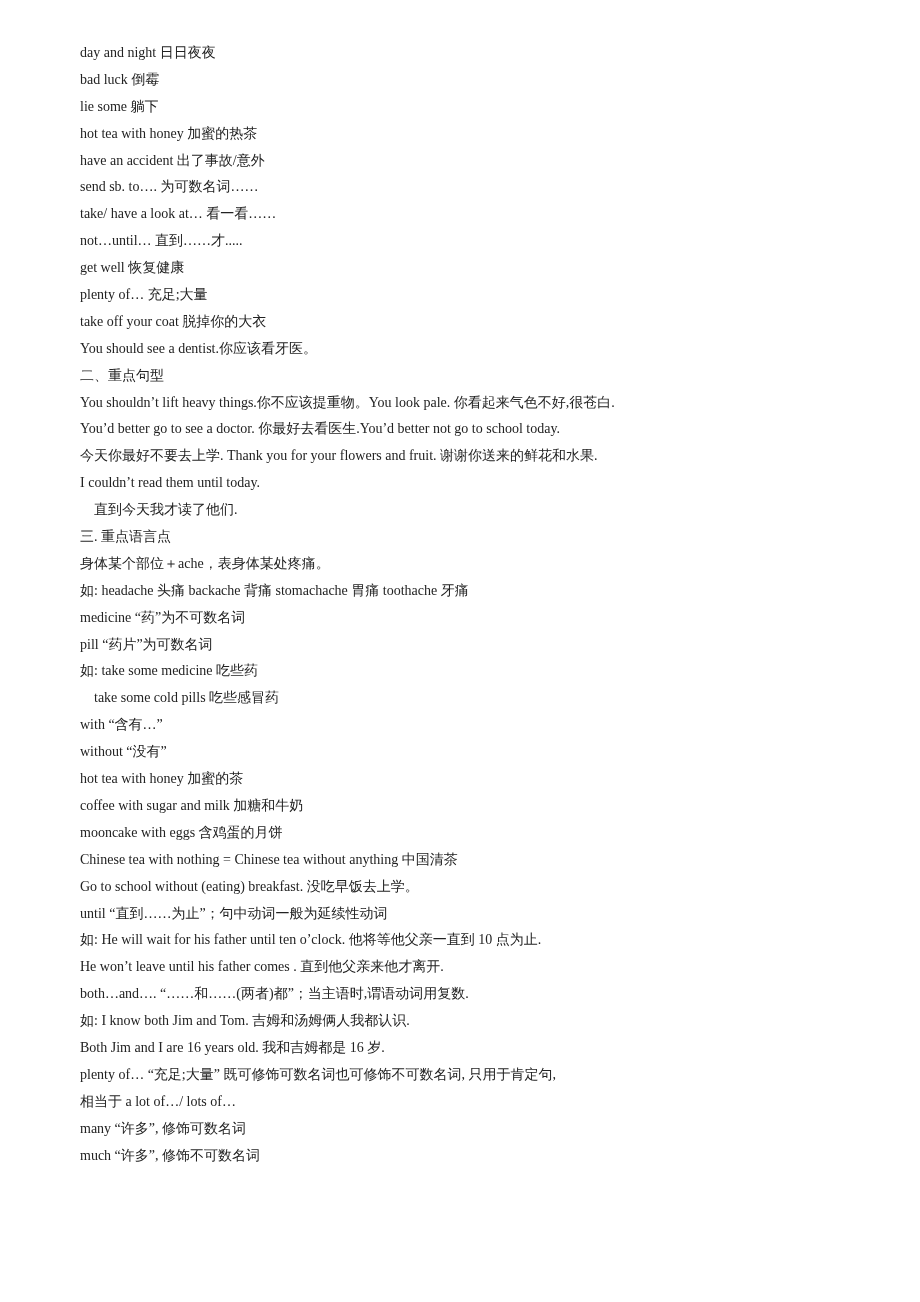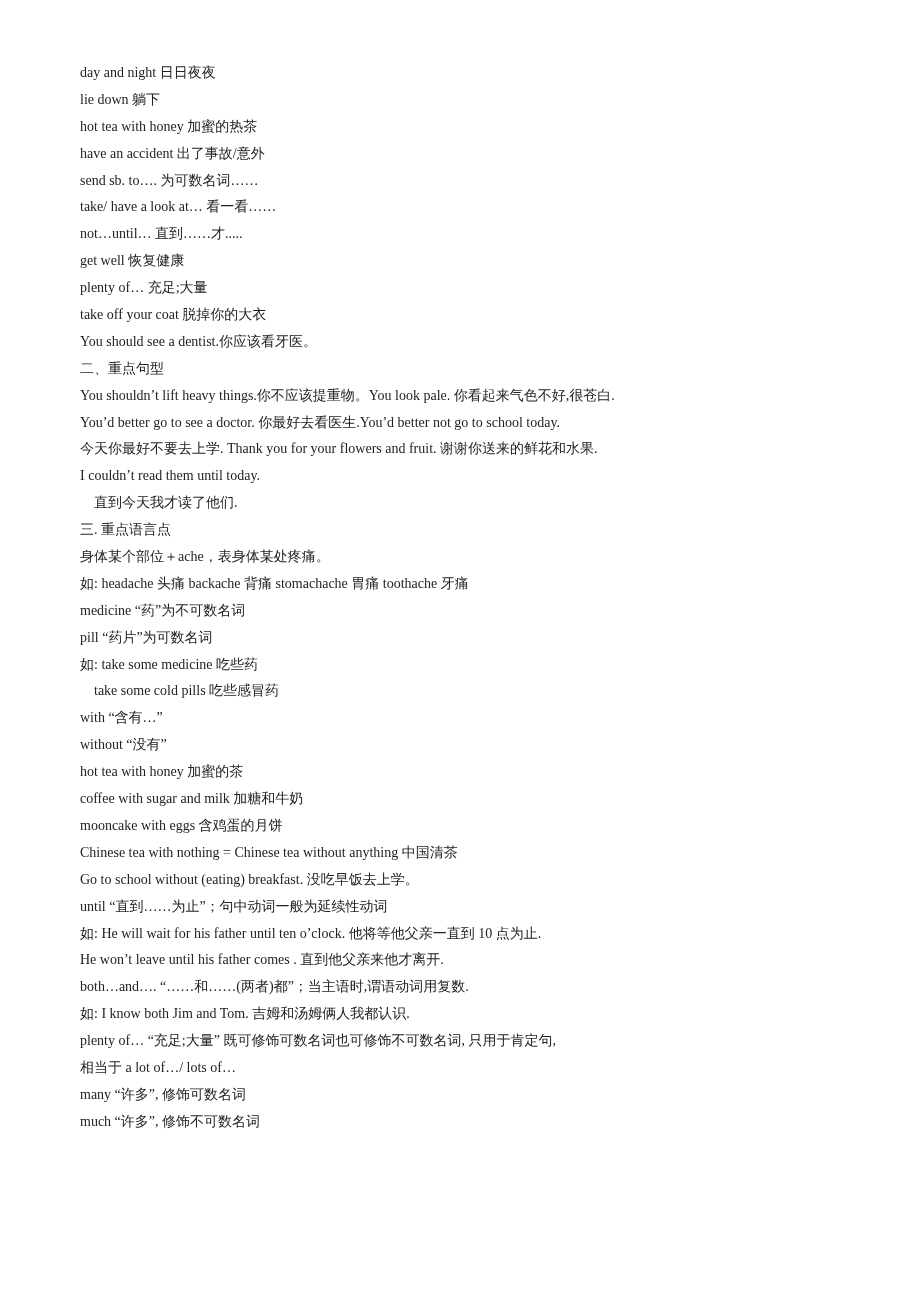--- a/index.html
+++ b/index.html
@@ -10,36 +10,36 @@
     body {
       background: #fff;
       font-family: "SimSun", "宋体", serif;
       font-size: 14px;
       color: #222;
       padding: 40px 80px 60px 80px;
       line-height: 1.85;
     }
     .content-block {
       width: 100%;
-      margin-top: 20px;
     }
     .line {
       display: block;
       margin-bottom: 1px;
     }
     .indent2 {
       padding-left: 1em;
     }
   </style>
 </head>
 <body>
 
 <div class="content-block">
 <span class="line">day and night  日日夜夜</span>
-    <span class="line">lie down          躺下</span>
+    <span class="line">bad luck      倒霉</span>
+    <span class="line">lie some          躺下</span>
     <span class="line">hot tea with honey  加蜜的热茶</span>
     <span class="line">have an accident    出了事故/意外</span>
     <span class="line">send sb. to….          为可数名词……</span>
     <span class="line">take/ have a look at…  看一看……</span>
     <span class="line">not…until…          直到……才.....</span>
     <span class="line">get well               恢复健康</span>
     <span class="line">plenty of…   充足;大量</span>
     <span class="line">take off your coat       脱掉你的大衣</span>
     <span class="line">You should see a dentist.你应该看牙医。</span>
     <span class="line">二、重点句型</span>
@@ -60,17 +60,18 @@
     <span class="line">hot tea with honey   加蜜的茶</span>
     <span class="line">coffee with sugar and milk    加糖和牛奶</span>
     <span class="line">mooncake with eggs  含鸡蛋的月饼</span>
     <span class="line">Chinese tea with nothing = Chinese tea without anything  中国清茶</span>
     <span class="line">Go to school without (eating) breakfast.  没吃早饭去上学。</span>
     <span class="line">until    “直到……为止”；句中动词一般为延续性动词</span>
     <span class="line">如: He will wait for his father until ten o’clock.  他将等他父亲一直到 10 点为止.</span>
     <span class="line">He won’t leave until his father comes .  直到他父亲来他才离开.</span>
     <span class="line">both…and….  “……和……(两者)都”；当主语时,谓语动词用复数.</span>
     <span class="line">如: I know both Jim and Tom.  吉姆和汤姆俩人我都认识.</span>
+    <span class="line">Both Jim and I are 16 years old.   我和吉姆都是 16 岁.</span>
     <span class="line">plenty of… “充足;大量”  既可修饰可数名词也可修饰不可数名词, 只用于肯定句,</span>
     <span class="line">相当于 a lot of…/ lots of…</span>
     <span class="line">many    “许多”, 修饰可数名词</span>
     <span class="line">much     “许多”, 修饰不可数名词</span>
   </div>
 
 </body></html>

